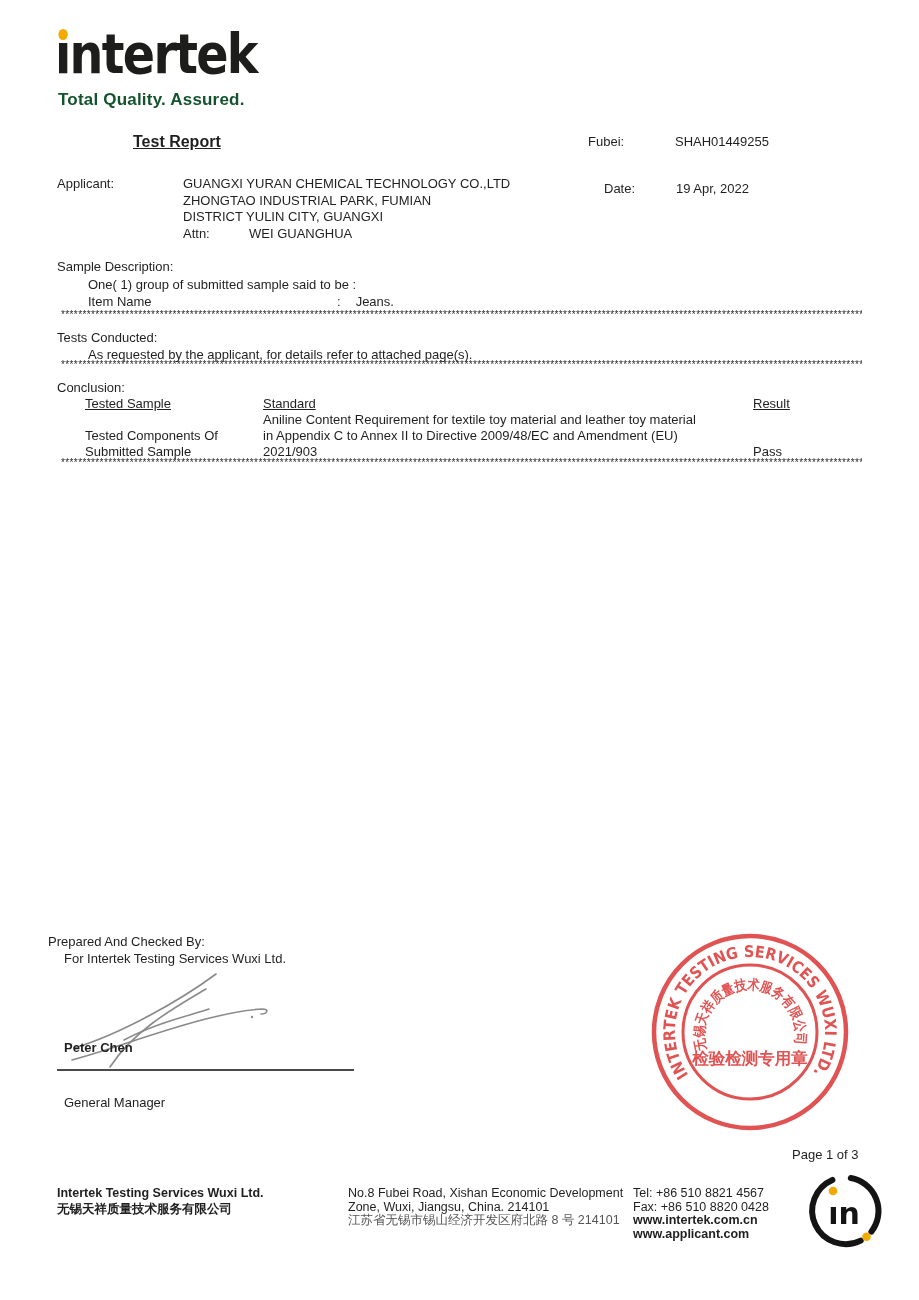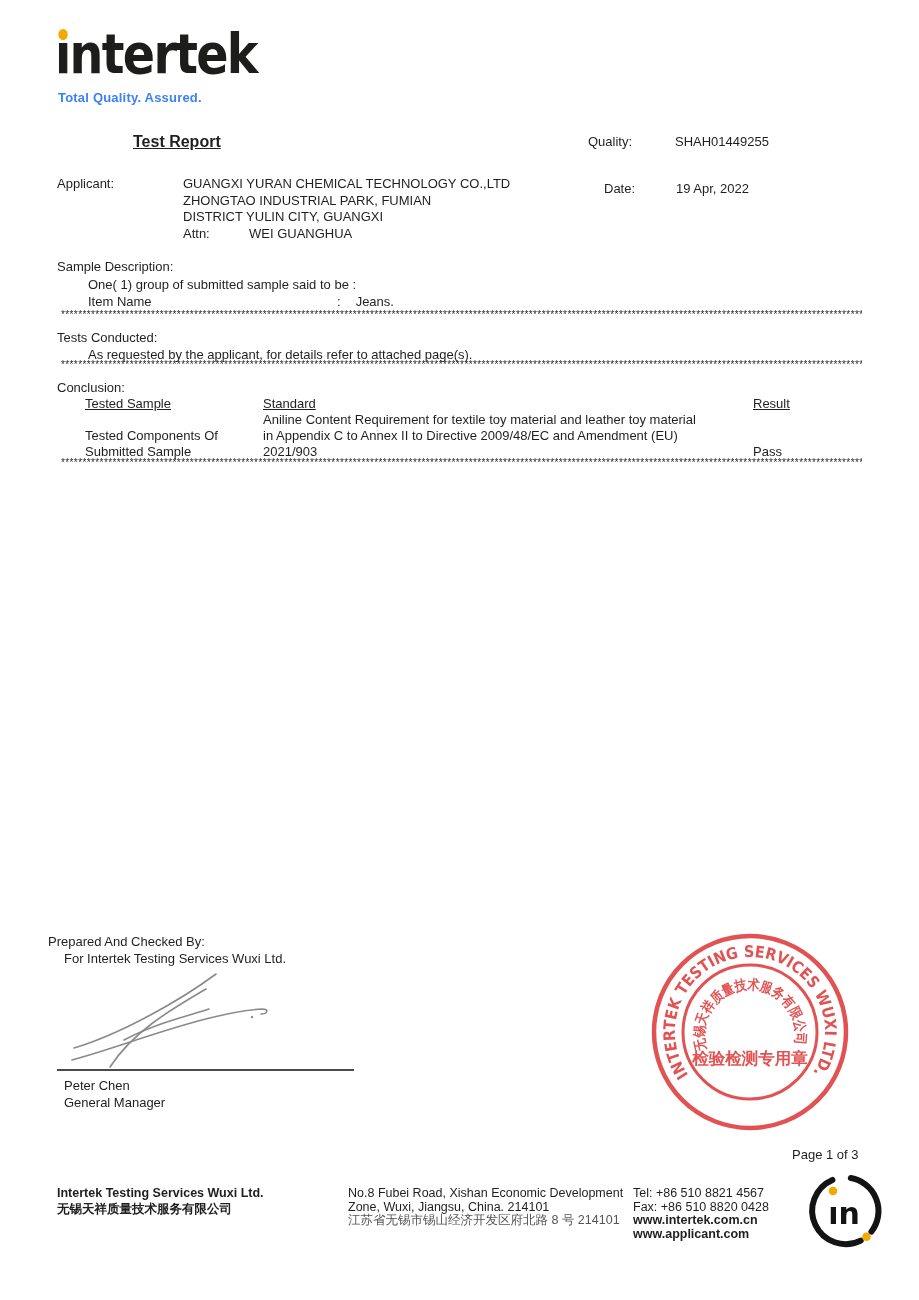--- a/index.html
+++ b/index.html
@@ -11,21 +11,21 @@
   .abs{position:absolute;}
   .b{font-weight:bold;}
   .u{text-decoration:underline;}
   
   .wordmark{
     font-family:"DejaVu Sans",sans-serif;font-weight:bold;font-size:56px;
     letter-spacing:-2px;color:#1d1d1b;line-height:56px;
     transform:scaleX(.85);transform-origin:left top;white-space:nowrap;
   }
   .wordmark .idot{position:absolute;left:4px;top:3px;width:11px;height:11px;border-radius:50%;}
-  .tagline{font-weight:bold;font-size:13px;color:#3b82f6;letter-spacing:.2px;}
+  .tagline{font-weight:bold;font-size:17px;color:#14532d;letter-spacing:.2px;}
   
   .stars{
     width:801px;height:12px;overflow:hidden;white-space:nowrap;
     font-size:10px;letter-spacing:.4px;color:#2a2a2a;line-height:10px;
   }
   
   .app-lines{line-height:16.5px;}
   .attn-label{display:inline-block;width:66px;}
   
   .ctable{width:790px;}
@@ -47,21 +47,21 @@
 
   <div class="abs" style="left:55px;top:26px;">
     <div class="wordmark">
       <span>ıntertek</span>
       <span class="idot" style="background:#f2a900;"></span>
     </div>
   </div>
   <div class="abs tagline" style="left:58px;top:90px;">Total Quality. Assured.</div>
 
   <div class="abs b u" style="left:133px;top:133px;font-size:16px;">Test Report</div>
-  <div class="abs" style="left:588px;top:134px;">Quality:</div>
+  <div class="abs" style="left:588px;top:134px;">Fubei:</div>
   <div class="abs" style="left:675px;top:134px;">SHAH01449255</div>
 
   <div class="abs" style="left:57px;top:176px;">Applicant:</div>
   <div class="abs app-lines" style="left:183px;top:176px;width:380px;">
     <div>GUANGXI YURAN CHEMICAL TECHNOLOGY CO.,LTD</div>
     <div>ZHONGTAO INDUSTRIAL PARK, FUMIAN</div>
     <div>DISTRICT YULIN CITY, GUANGXI</div>
     <div>
       <span class="attn-label">Attn:</span><span>WEI GUANGHUA</span>
     </div>
@@ -104,21 +104,21 @@
 
   <svg class="abs sig-svg" style="left:66px;top:968px;" width="215" height="102" viewBox="0 0 215 102">
     <path d="M8,80 C55,66 115,32 150,6"></path>
     <path d="M44,99 C68,62 108,40 140,21"></path>
     <path d="M6,92 C58,78 142,44 196,41 C204,41 201,46 195,46"></path>
     <path d="M58,72 C88,56 118,49 143,41"></path>
     <circle cx="186" cy="49" r="1.2" fill="#8a8a8a" stroke="none"></circle>
   </svg>
 
   <div class="abs hline" style="left:57px;top:1069px;width:297px;"></div>
-  <div class="abs" style="left:64px;top:1078px;">Peter Chen</div>
+  <div class="abs" style="left:64px;top:1040px;font-weight:bold;">Peter Chen</div>
   <div class="abs" style="left:64px;top:1095px;">General Manager</div>
 
   <svg class="abs" style="left:644px;top:926px;" width="212" height="212" viewBox="0 0 212 212">
     <g opacity="0.88">
       <circle cx="106" cy="106" r="96" fill="none" stroke="#dd3b3b" stroke-width="4.5"></circle>
       <circle cx="106" cy="106" r="67" fill="none" stroke="#dd3b3b" stroke-width="3"></circle>
       <defs>
         <path id="ringPath" d="M 44.6 149.0 A 75 75 0 1 1 167.4 149.0"></path>
         <path id="arcPath" d="M 62.3 123.6 A 46 46 0 1 1 149.7 123.6"></path>
       </defs>

